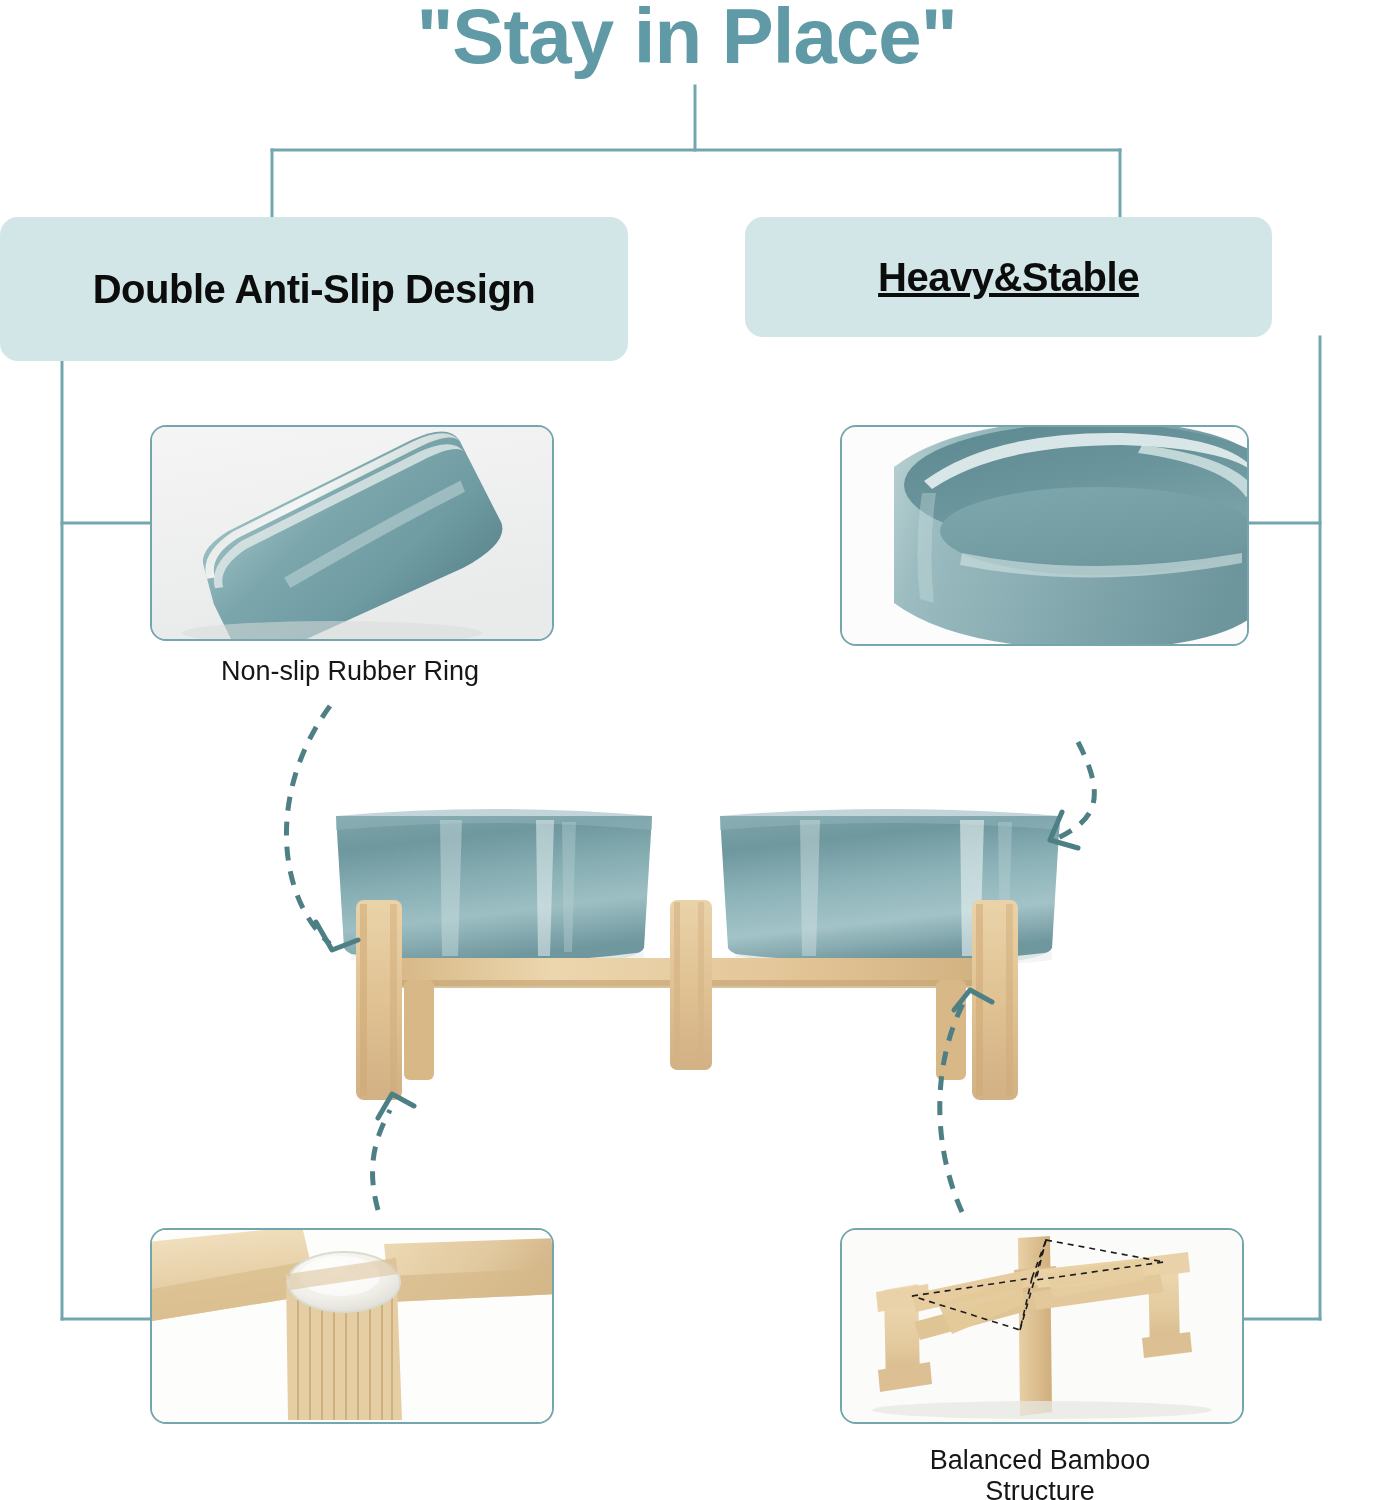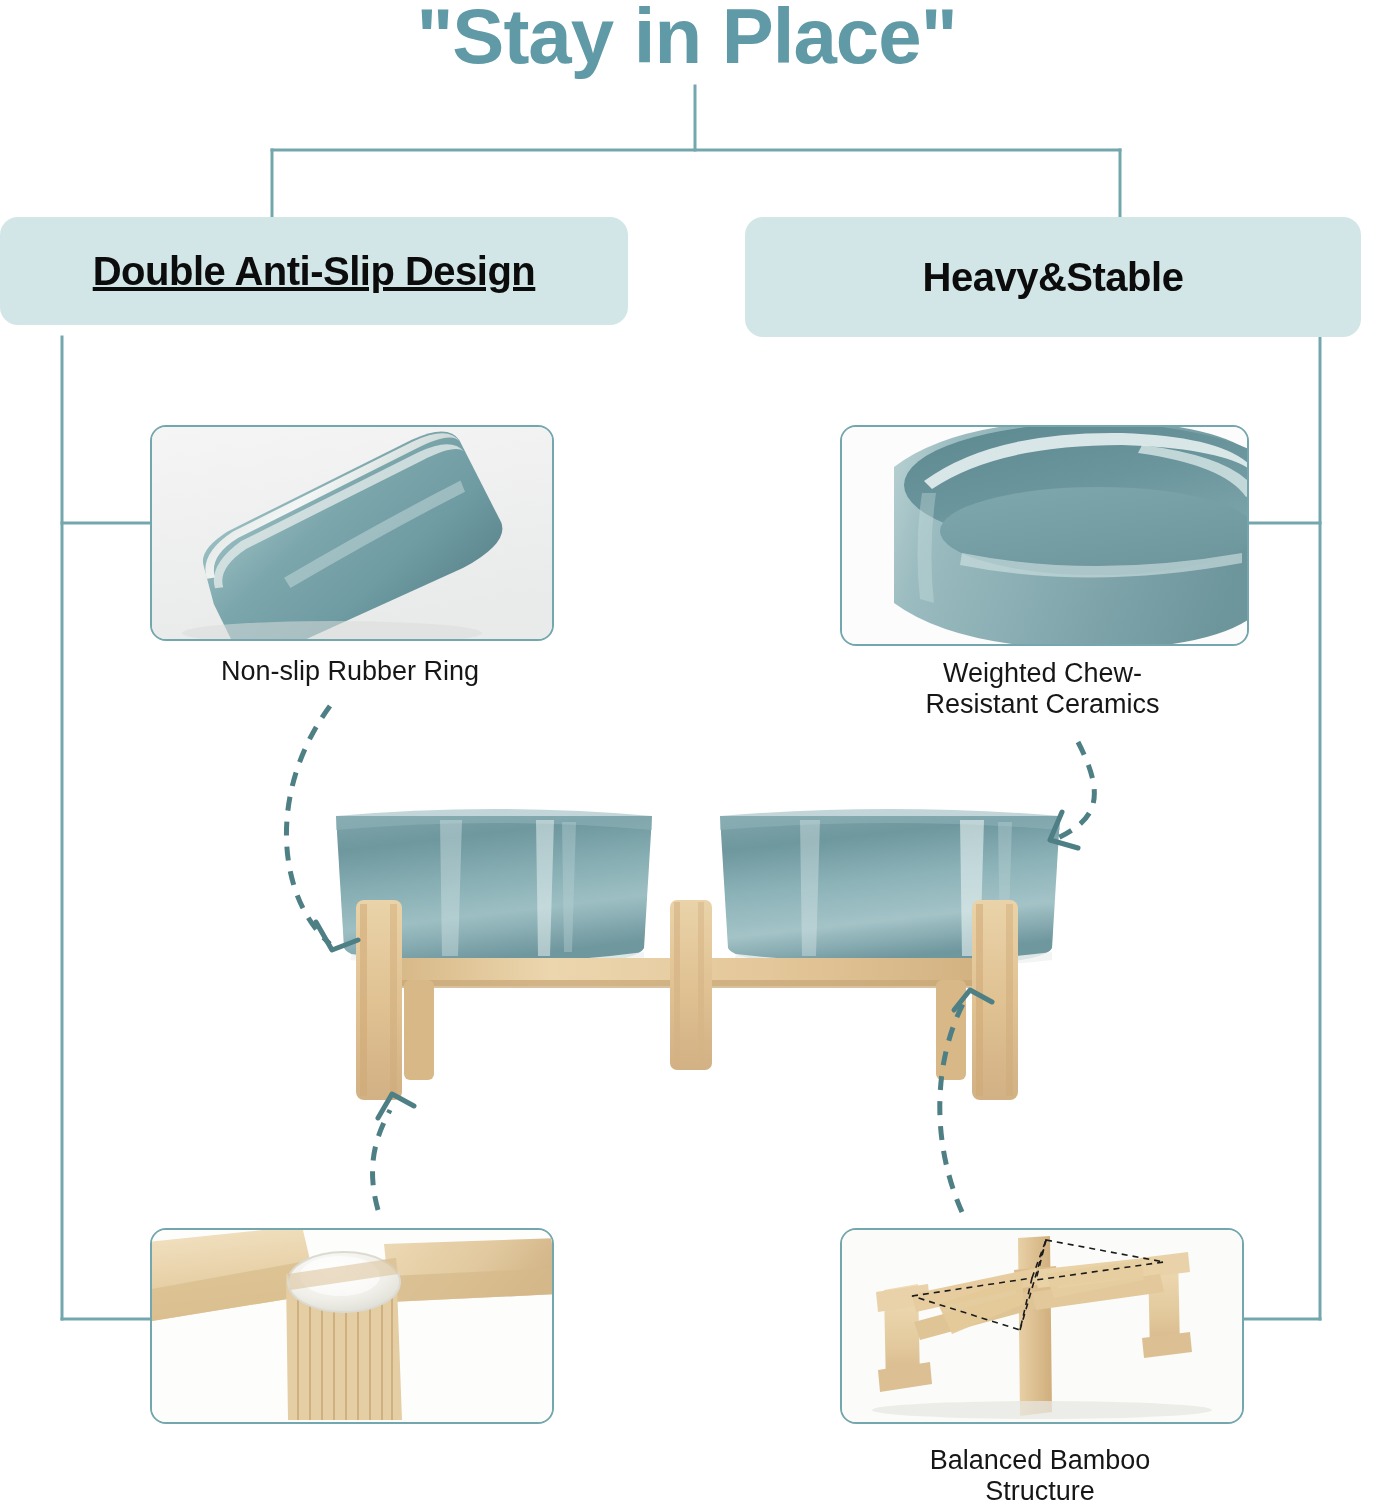--- a/index.html
+++ b/index.html
@@ -50,22 +50,22 @@
     border-radius: 18px;
     display: flex;
     align-items: center;
     justify-content: center;
     color: #0c0c0c;
     font-weight: bold;
     font-size: 40px;
     letter-spacing: -0.5px;
     white-space: nowrap;
   }
-  #box-left  { left: 0px;   top: 217px; width: 628px; height: 108px; text-decoration: underline; }
-  #box-right { left: 745px; top: 217px; width: 616px; height: 120px; }
+  #box-left  { left: 0px;   top: 217px; width: 628px; height: 144px; }
+  #box-right { left: 745px; top: 217px; width: 527px; height: 120px; text-decoration: underline; }
 
   
   .photo-card {
     position: absolute;
     border: 2px solid #74a7ad;
     border-radius: 16px;
     background: #f2f3f2;
     overflow: hidden;
   }
   #card-tl { left: 150px; top: 425px;  width: 400px; height: 212px; }
@@ -197,22 +197,20 @@
 
       <ellipse cx="256" cy="104" rx="158" ry="44" fill="url(#trfloor)"></ellipse>
 
       <path d="M 82 54 Q 150 4 280 6 Q 400 10 418 52 Q 398 22 280 18 Q 155 18 90 62 Z" fill="#e6f0ef" opacity="0.9"></path>
 
       <path d="M 300 18 Q 394 30 414 64 L 404 70 Q 382 38 296 26 Z" fill="#dfeceb" opacity="0.75"></path>
       <path d="M 120 126 Q 250 152 400 126 L 400 136 Q 248 164 118 138 Z" fill="#d4e5e4" opacity="0.6"></path>
       <path d="M 78 172 Q 72 120 80 66 L 94 66 Q 86 122 92 176 Z" fill="#cfe2e1" opacity="0.35"></path>
     </svg>
   </div>
-  <div class="card-caption" id="cap-tr">Weighted Chew-
-Resistant Ceramics</div>
 
   <svg id="product" viewBox="0 0 800 340">
     <defs>
       <linearGradient id="bowlg" x1="0" y1="0" x2="0.25" y2="1">
         <stop offset="0%" stop-color="#7fa5aa"></stop>
         <stop offset="22%" stop-color="#6e979e"></stop>
         <stop offset="48%" stop-color="#86aeb3"></stop>
         <stop offset="72%" stop-color="#9dbfc3"></stop>
         <stop offset="100%" stop-color="#6f979e"></stop>
       </linearGradient>

